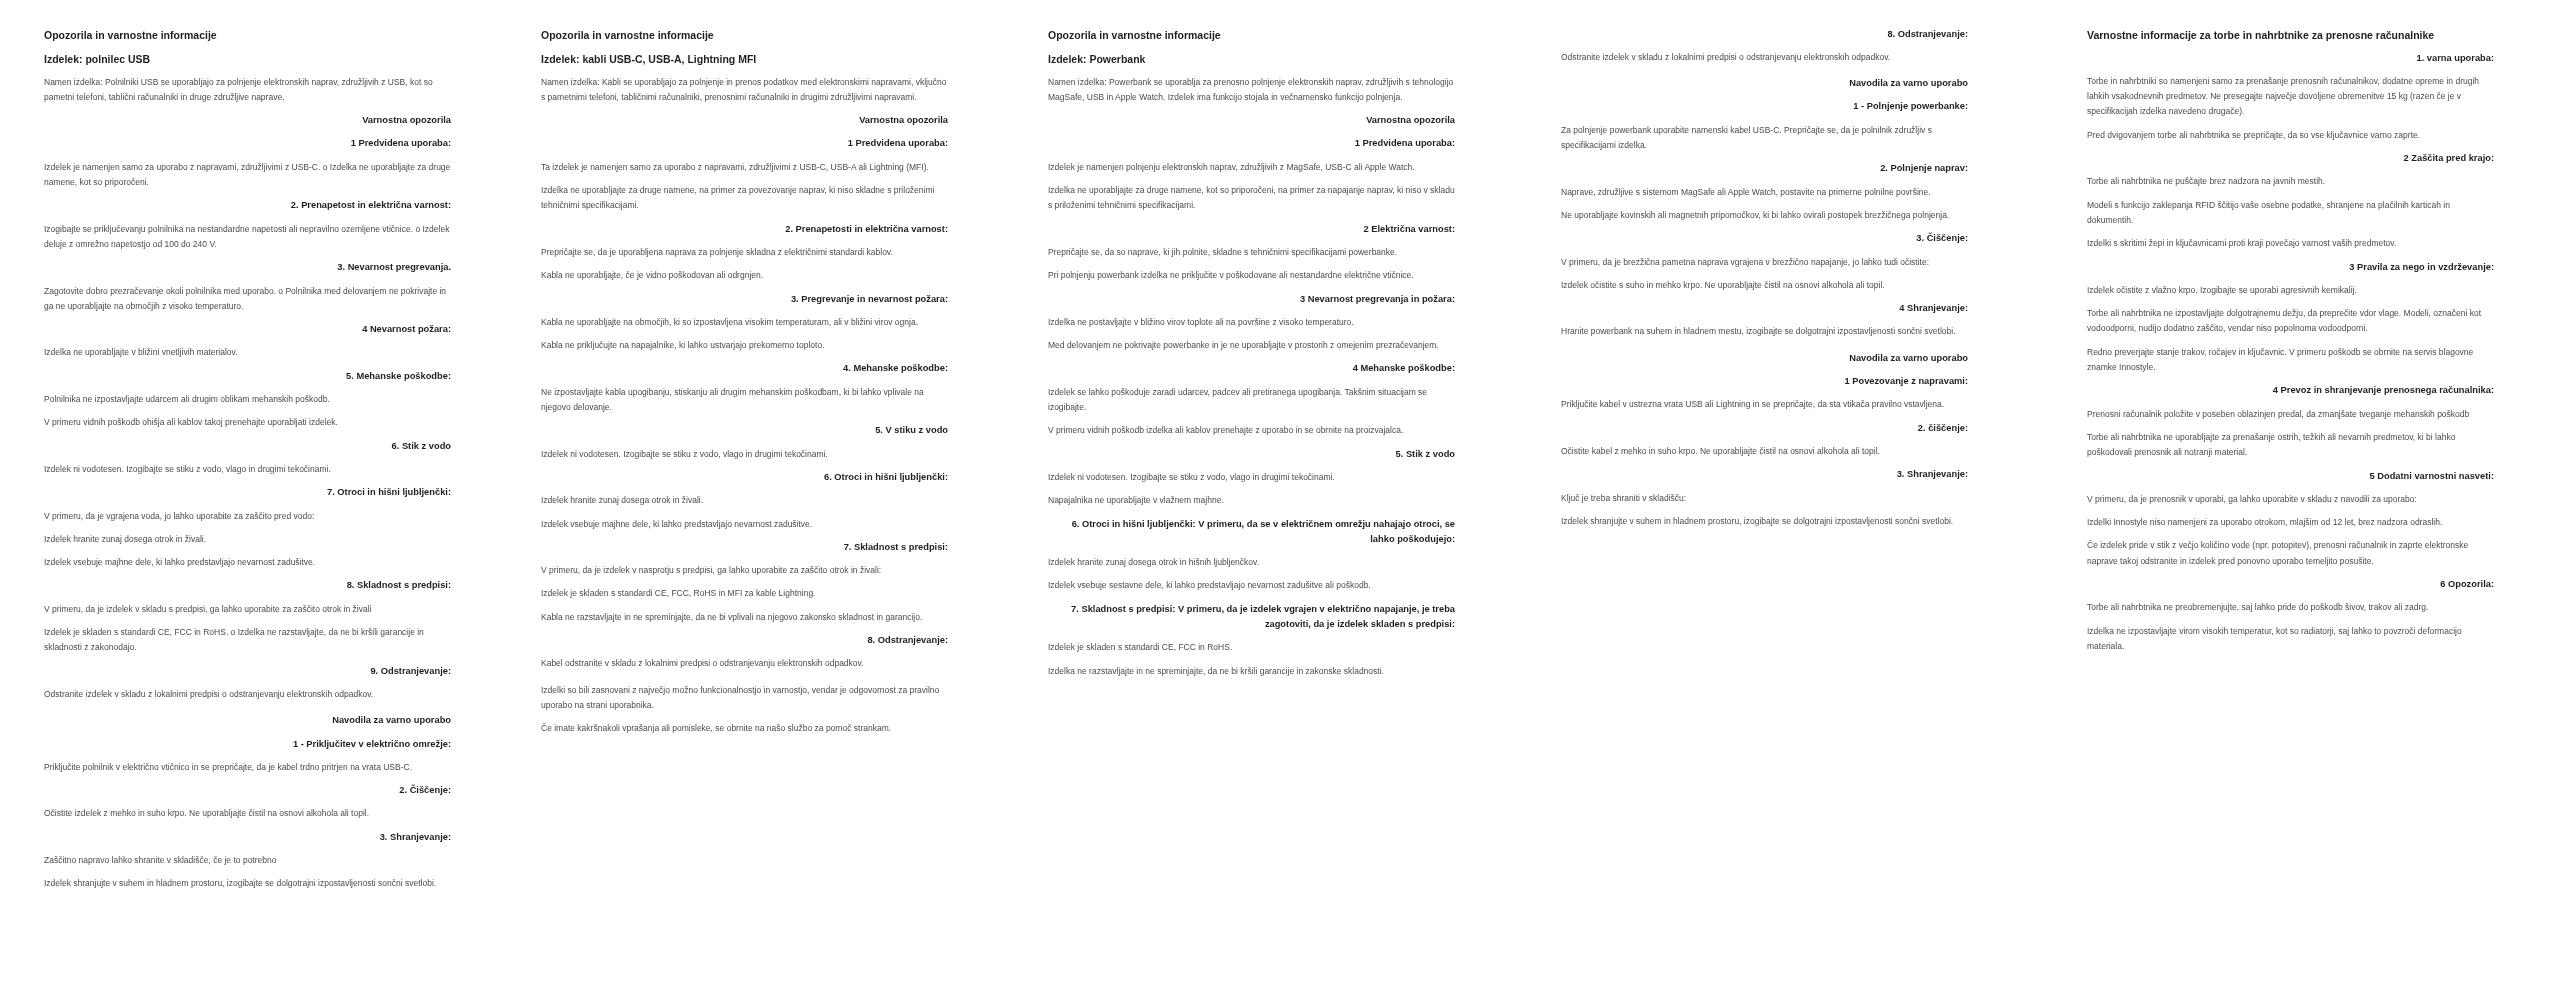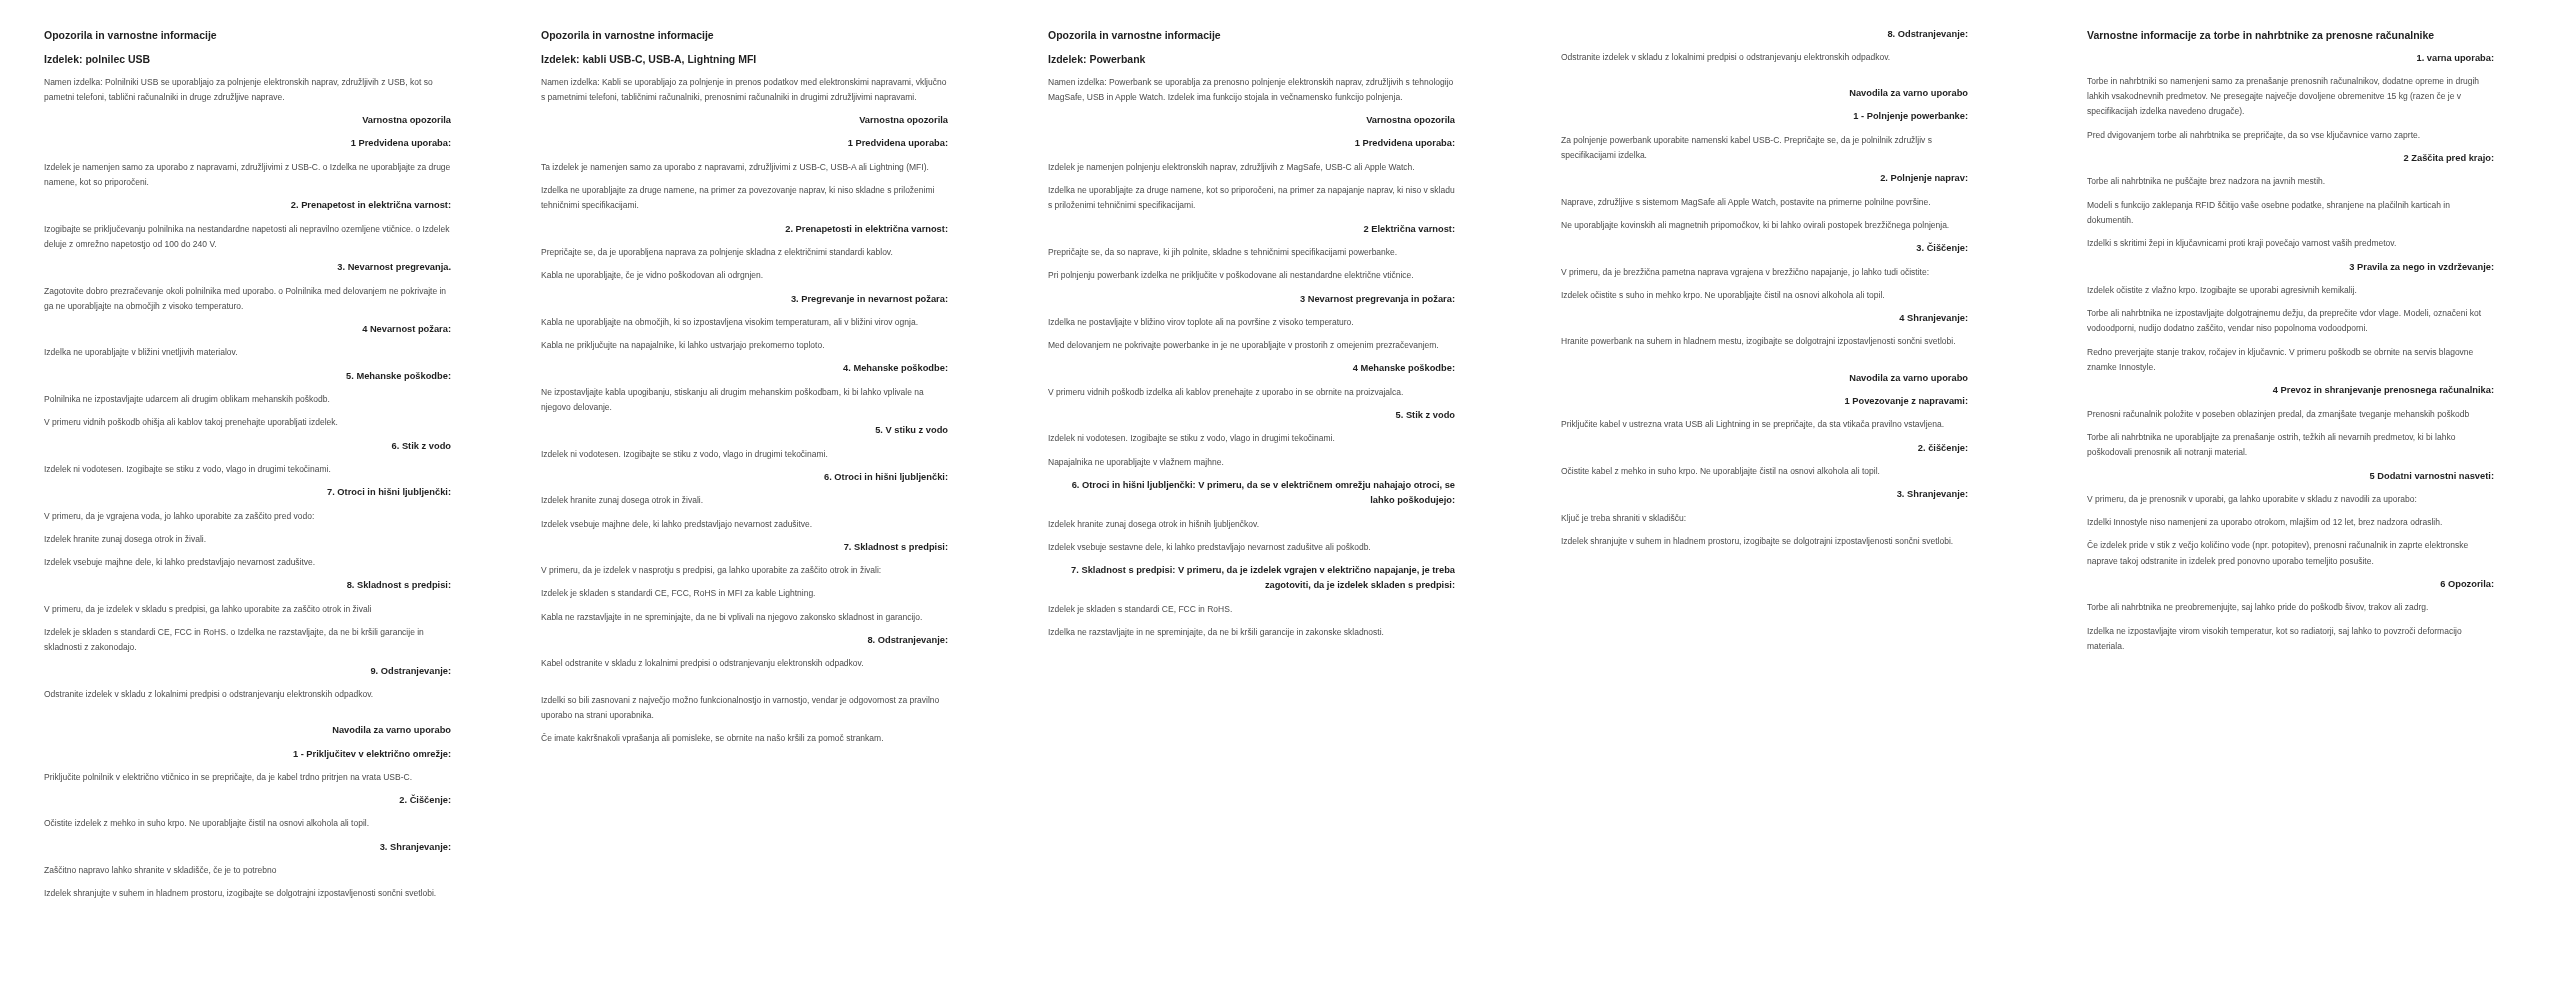--- a/index.html
+++ b/index.html
@@ -12,21 +12,21 @@
   .col{position:absolute;top:26.6px;width:407px;}
   .col:nth-child(1){left:44px;}
   .col:nth-child(2){left:541px;}
   .col:nth-child(3){left:1048px;}
   .col:nth-child(4){left:1561px;}
   .col:nth-child(5){left:2087px;}
   .blk{margin:0 0 8px 0;}
   .p{font-size:8.5px;line-height:15.3px;color:#4b4b4b;}
   .h{font-size:9.3px;line-height:15.3px;font-weight:700;color:#1f1f1f;text-align:right;}
   .t{font-size:10.5px;line-height:16px;font-weight:700;color:#1f1f1f;}
-  .gap{margin-top:21px;}
+  .gap{margin-top:11px;}
 </style>
 </head>
 <body>
 
 <div class="doc">
     <div class="col">
       <div class="blk t">Opozorila in varnostne informacije</div>
       <div class="blk t">Izdelek: polnilec USB</div>
       <div class="blk p">Namen izdelka: Polnilniki USB se uporabljajo za polnjenje elektronskih naprav, združljivih z USB, kot so pametni telefoni, tablični računalniki in druge združljive naprave.</div>
       <div class="blk h">Varnostna opozorila</div>
@@ -82,37 +82,38 @@
       <div class="blk h">6. Otroci in hišni ljubljenčki:</div>
       <div class="blk p">Izdelek hranite zunaj dosega otrok in živali.</div>
       <div class="blk p">Izdelek vsebuje majhne dele, ki lahko predstavljajo nevarnost zadušitve.</div>
       <div class="blk h">7. Skladnost s predpisi:</div>
       <div class="blk p">V primeru, da je izdelek v nasprotju s predpisi, ga lahko uporabite za zaščito otrok in živali:</div>
       <div class="blk p">Izdelek je skladen s standardi CE, FCC, RoHS in MFI za kable Lightning.</div>
       <div class="blk p">Kabla ne razstavljajte in ne spreminjajte, da ne bi vplivali na njegovo zakonsko skladnost in garancijo.</div>
       <div class="blk h">8. Odstranjevanje:</div>
       <div class="blk p">Kabel odstranite v skladu z lokalnimi predpisi o odstranjevanju elektronskih odpadkov.</div>
       <div class="blk p gap">Izdelki so bili zasnovani z največjo možno funkcionalnostjo in varnostjo, vendar je odgovornost za pravilno uporabo na strani uporabnika.</div>
-      <div class="blk p">Če imate kakršnakoli vprašanja ali pomisleke, se obrnite na našo kršili za pomoč strankam.</div>
+      <div class="blk p">Če imate kakršnakoli vprašanja ali pomisleke, se obrnite na našo službo za pomoč strankam.</div>
     </div>
     <div class="col">
       <div class="blk t">Opozorila in varnostne informacije</div>
       <div class="blk t">Izdelek: Powerbank</div>
       <div class="blk p">Namen izdelka: Powerbank se uporablja za prenosno polnjenje elektronskih naprav, združljivih s tehnologijo MagSafe, USB in Apple Watch. Izdelek ima funkcijo stojala in večnamensko funkcijo polnjenja.</div>
       <div class="blk h">Varnostna opozorila</div>
       <div class="blk h">1 Predvidena uporaba:</div>
       <div class="blk p">Izdelek je namenjen polnjenju elektronskih naprav, združljivih z MagSafe, USB-C ali Apple Watch.</div>
       <div class="blk p">Izdelka ne uporabljajte za druge namene, kot so priporočeni, na primer za napajanje naprav, ki niso v skladu s priloženimi tehničnimi specifikacijami.</div>
       <div class="blk h">2 Električna varnost:</div>
       <div class="blk p">Prepričajte se, da so naprave, ki jih polnite, skladne s tehničnimi specifikacijami powerbanke.</div>
       <div class="blk p">Pri polnjenju powerbank izdelka ne priključite v poškodovane ali nestandardne električne vtičnice.</div>
       <div class="blk h">3 Nevarnost pregrevanja in požara:</div>
       <div class="blk p">Izdelka ne postavljajte v bližino virov toplote ali na površine z visoko temperaturo.</div>
       <div class="blk p">Med delovanjem ne pokrivajte powerbanke in je ne uporabljajte v prostorih z omejenim prezračevanjem.</div>
       <div class="blk h">4 Mehanske poškodbe:</div>
+      <div class="blk p">Izdelek se lahko poškoduje zaradi udarcev, padcev ali pretiranega upogibanja. Takšnim situacijam se izogibajte.</div>
       <div class="blk p">V primeru vidnih poškodb izdelka ali kablov prenehajte z uporabo in se obrnite na proizvajalca.</div>
       <div class="blk h">5. Stik z vodo</div>
       <div class="blk p">Izdelek ni vodotesen. Izogibajte se stiku z vodo, vlago in drugimi tekočinami.</div>
       <div class="blk p">Napajalnika ne uporabljajte v vlažnem majhne.</div>
       <div class="blk h">6. Otroci in hišni ljubljenčki: V primeru, da se v električnem omrežju nahajajo otroci, se lahko poškodujejo:</div>
       <div class="blk p">Izdelek hranite zunaj dosega otrok in hišnih ljubljenčkov.</div>
       <div class="blk p">Izdelek vsebuje sestavne dele, ki lahko predstavljajo nevarnost zadušitve ali poškodb.</div>
       <div class="blk h">7. Skladnost s predpisi: V primeru, da je izdelek vgrajen v električno napajanje, je treba zagotoviti, da je izdelek skladen s predpisi:</div>
       <div class="blk p">Izdelek je skladen s standardi CE, FCC in RoHS.</div>
       <div class="blk p">Izdelka ne razstavljajte in ne spreminjajte, da ne bi kršili garancije in zakonske skladnosti.</div>

